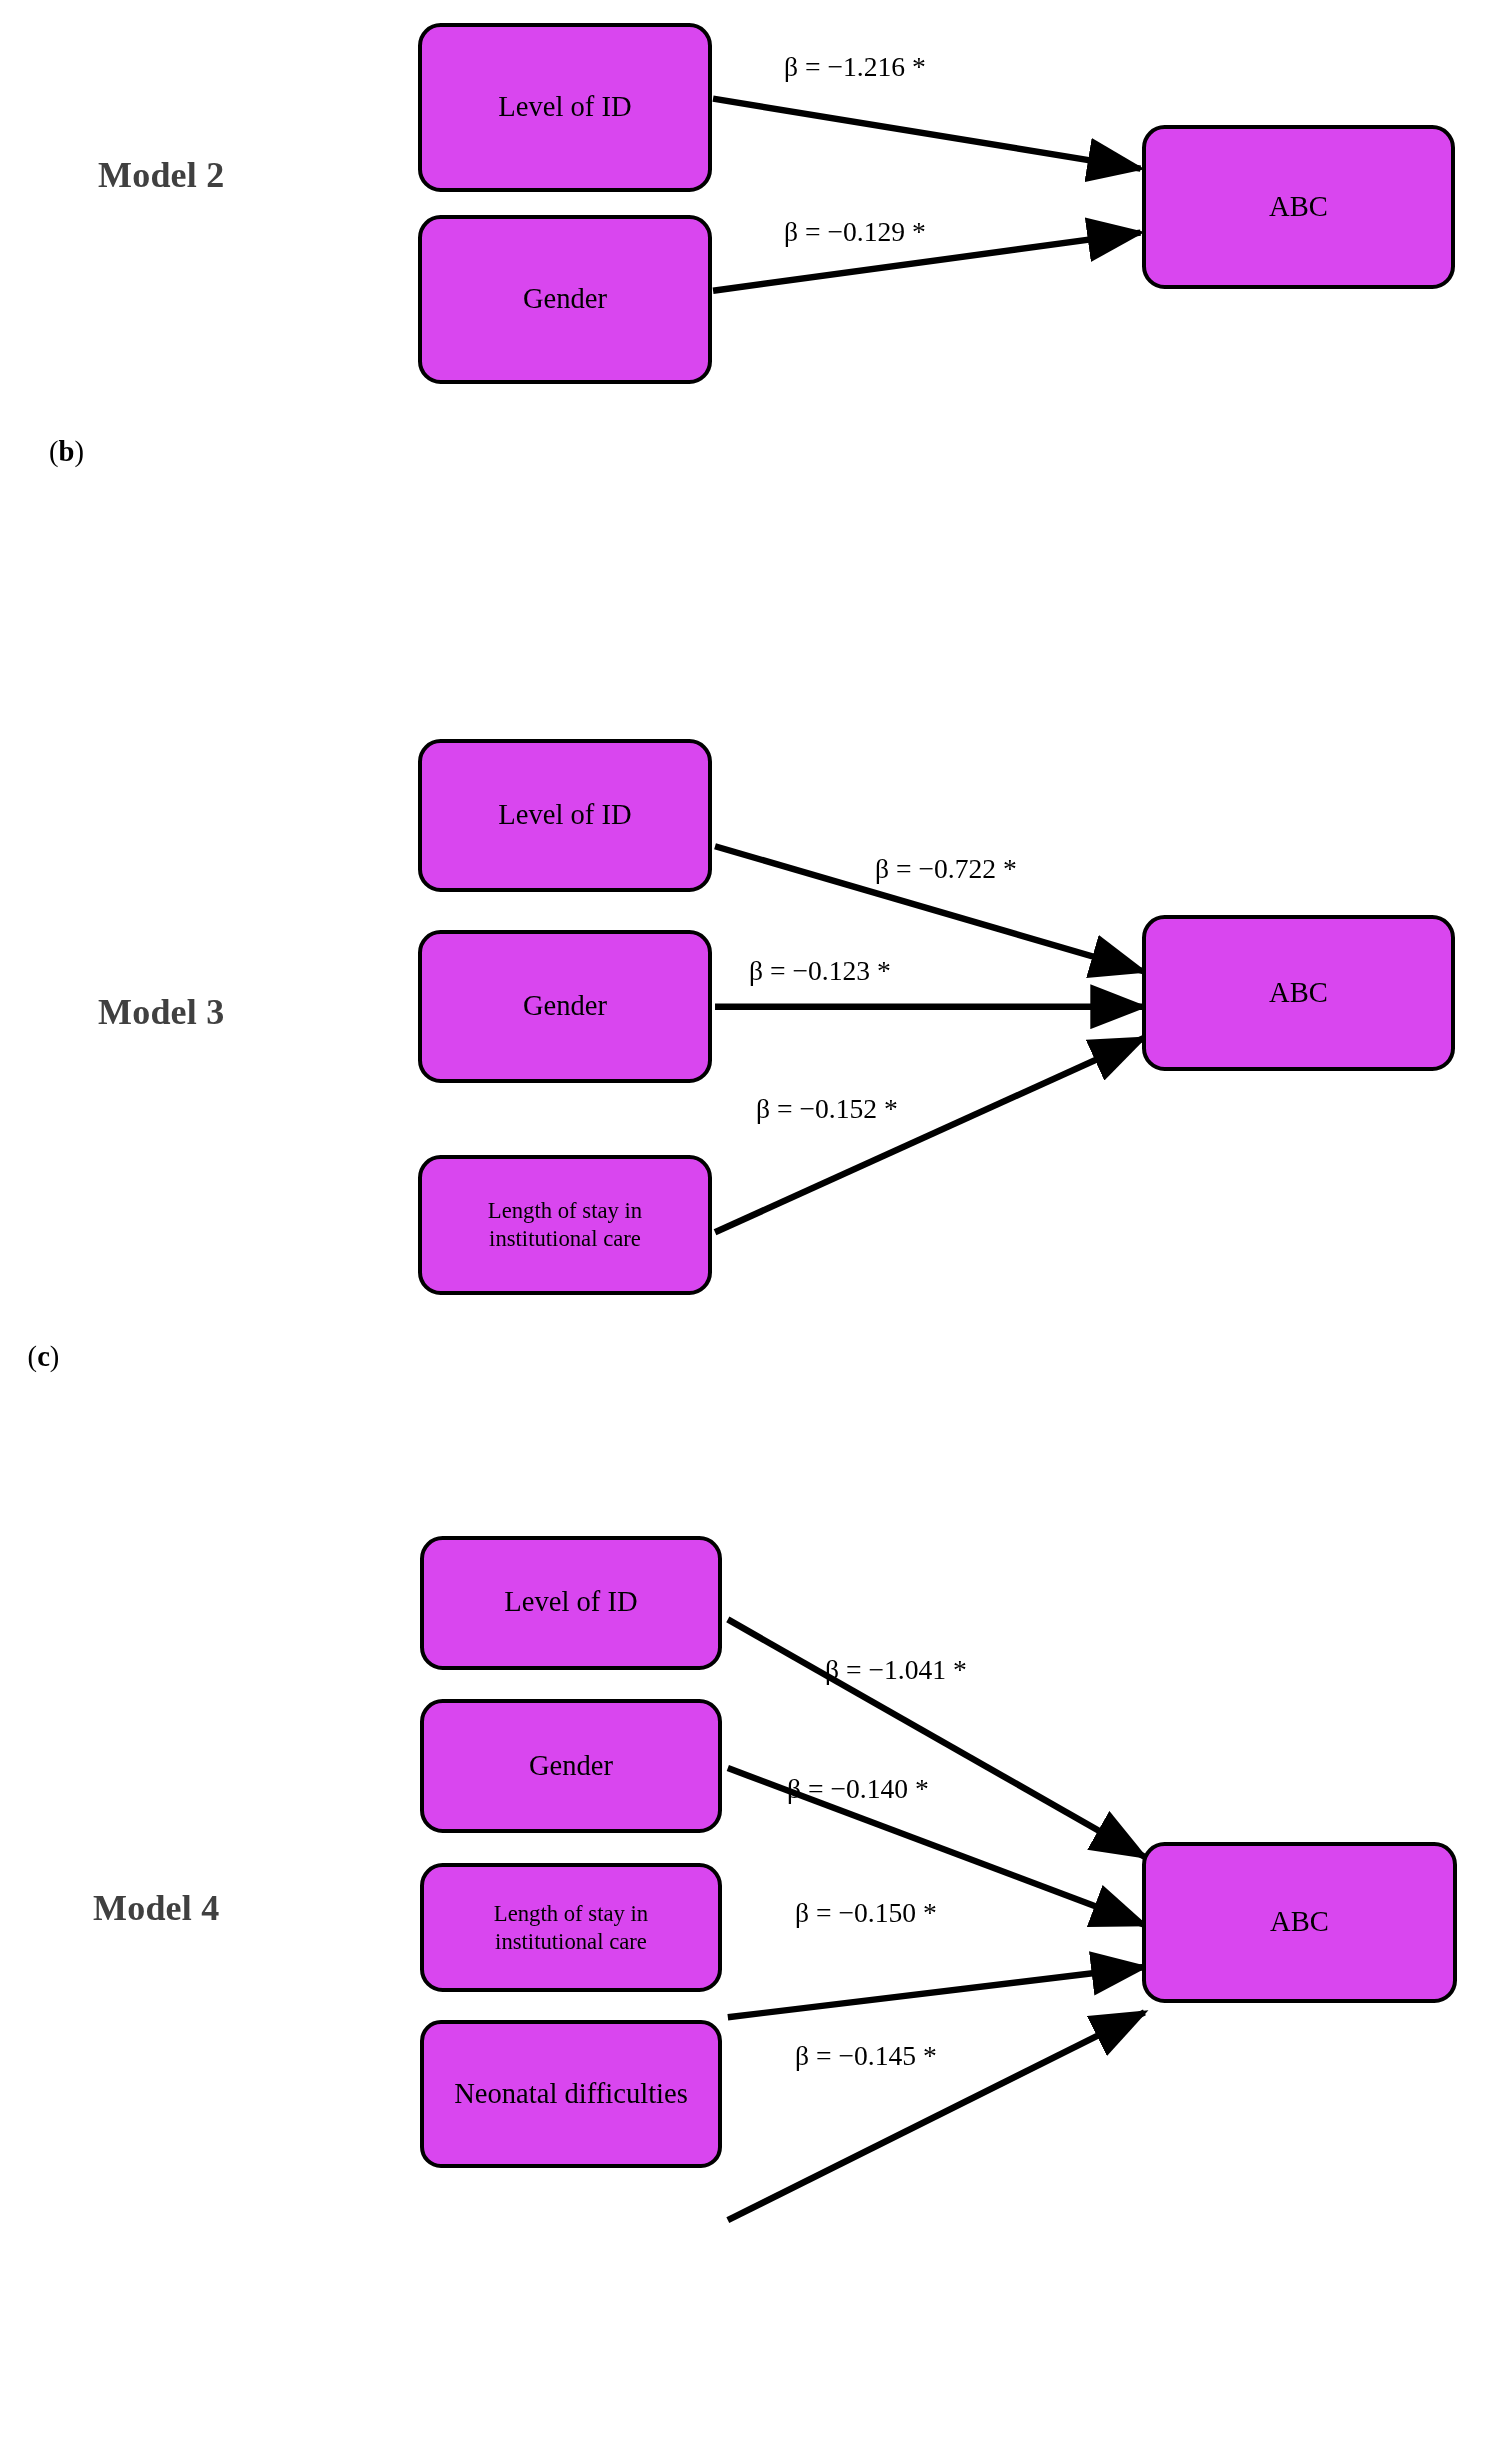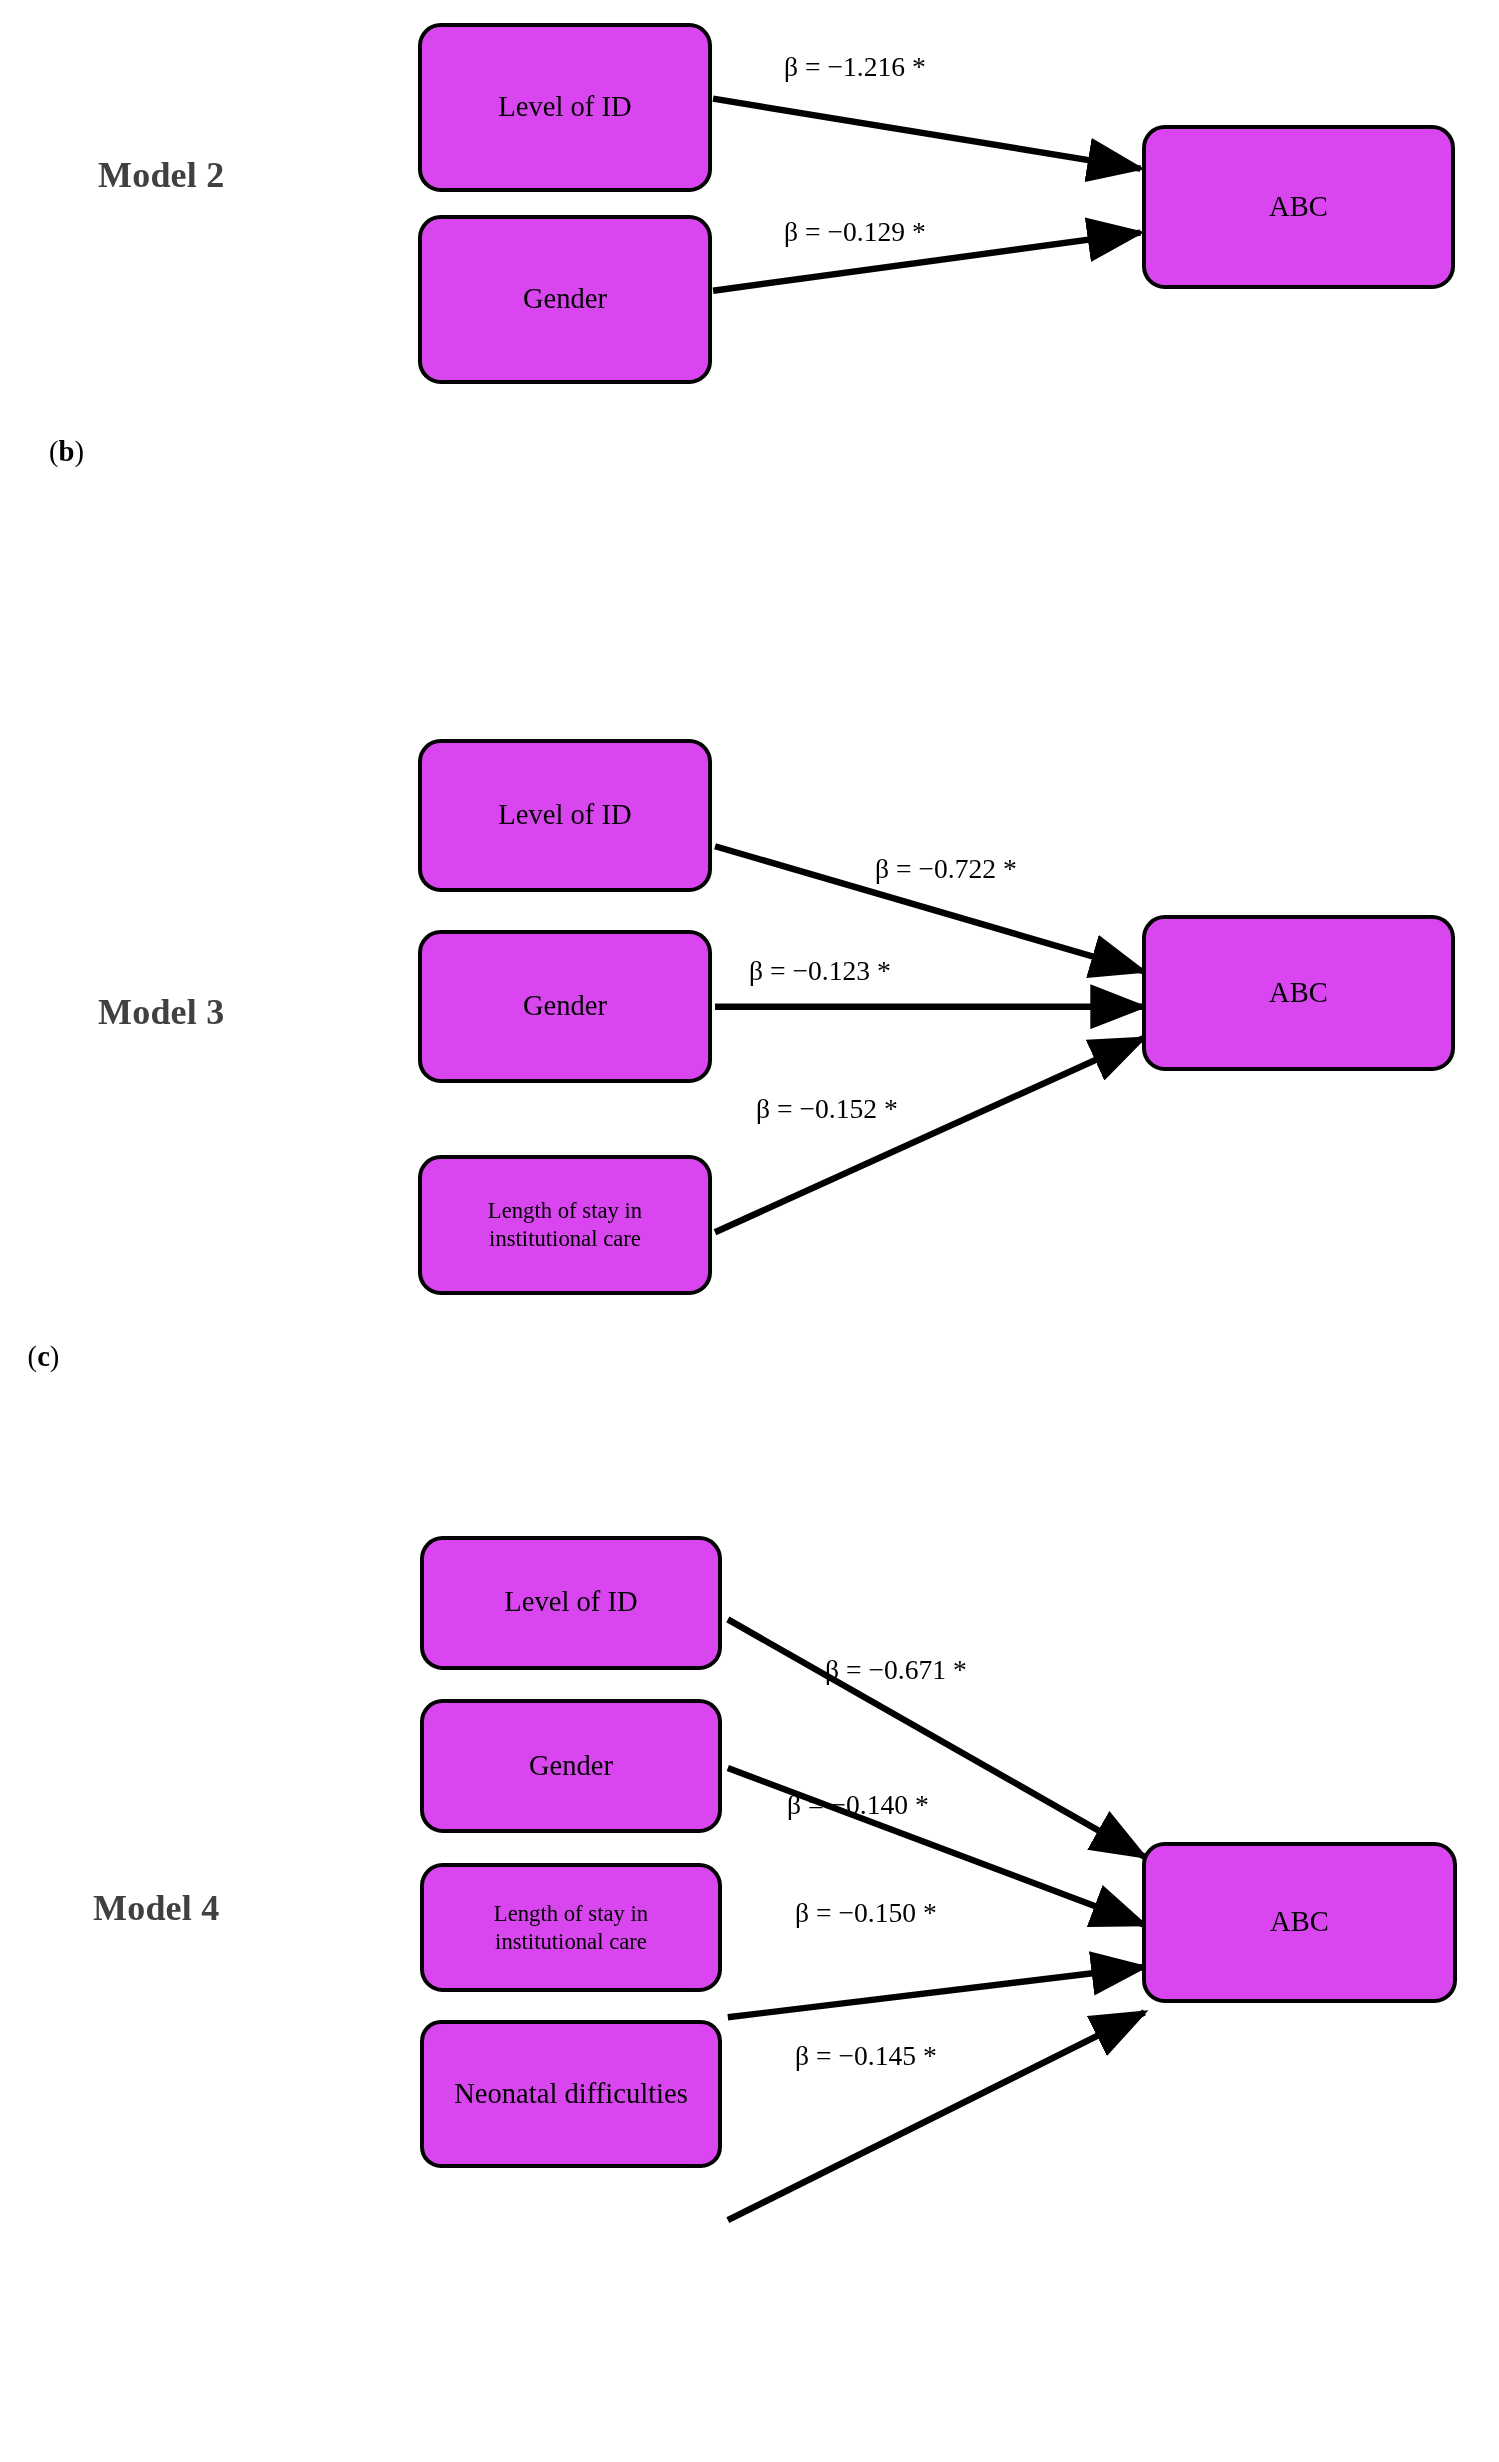--- a/index.html
+++ b/index.html
@@ -148,23 +148,23 @@
     <div class="node-box big" style="left:420px; top:8.9px; width:302px; height:134px;">Level of ID</div>
 
     <div class="node-box big" style="left:420px; top:172px; width:302px; height:134px;">Gender</div>
 
     <div class="node-box small" style="left:420px; top:336px; width:302px; height:129px; padding:0 16.7px;">Length of stay in institutional care</div>
 
     <div class="node-box big" style="left:420px; top:493px; width:302px; height:148px; padding:0 29.5px;border-radius:21px;">Neonatal difficulties</div>
 
     <div class="node-box bold" style="left:1142px; top:315px; width:315px; height:161px;">ABC</div>
 
-    <div class="beta-label" style="left:825px; top:127px;">β = −0.671 *</div>
+    <div class="beta-label" style="left:825px; top:127px;">β = −1.041 *</div>
 
-    <div class="beta-label" style="left:787px; top:246px;margin-top:16px;">β = −0.140 *</div>
+    <div class="beta-label" style="left:787px; top:246px;">β = −0.140 *</div>
 
     <div class="beta-label" style="left:795px; top:370px;">β = −0.150 *</div>
 
     <div class="beta-label" style="left:795px; top:513px;">β = −0.145 *</div>
 
   </div>
 
 </div>
 
 

